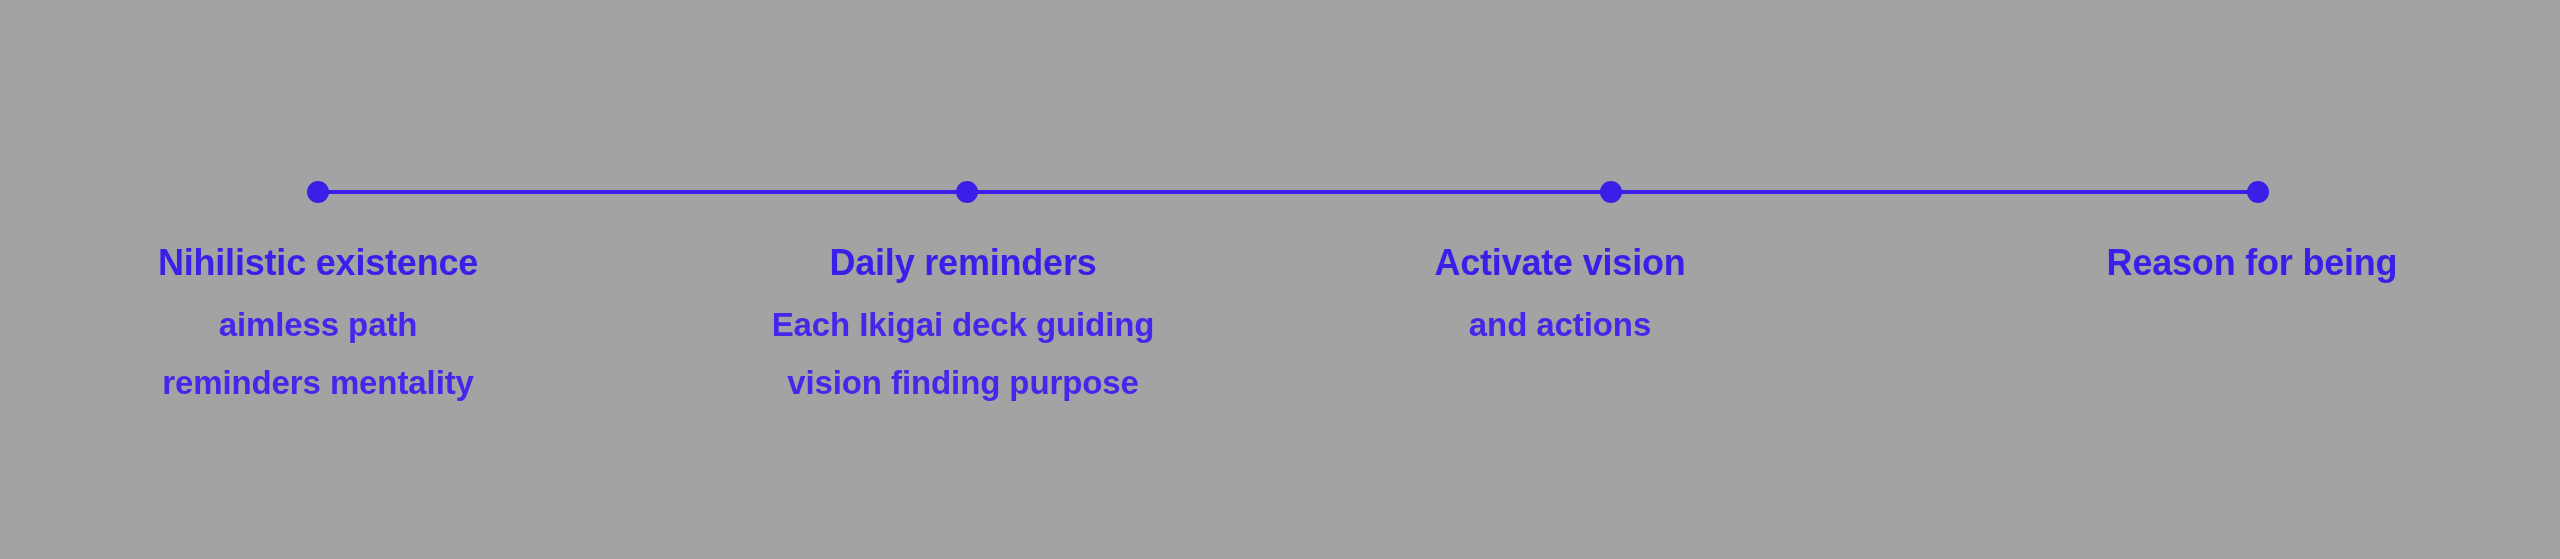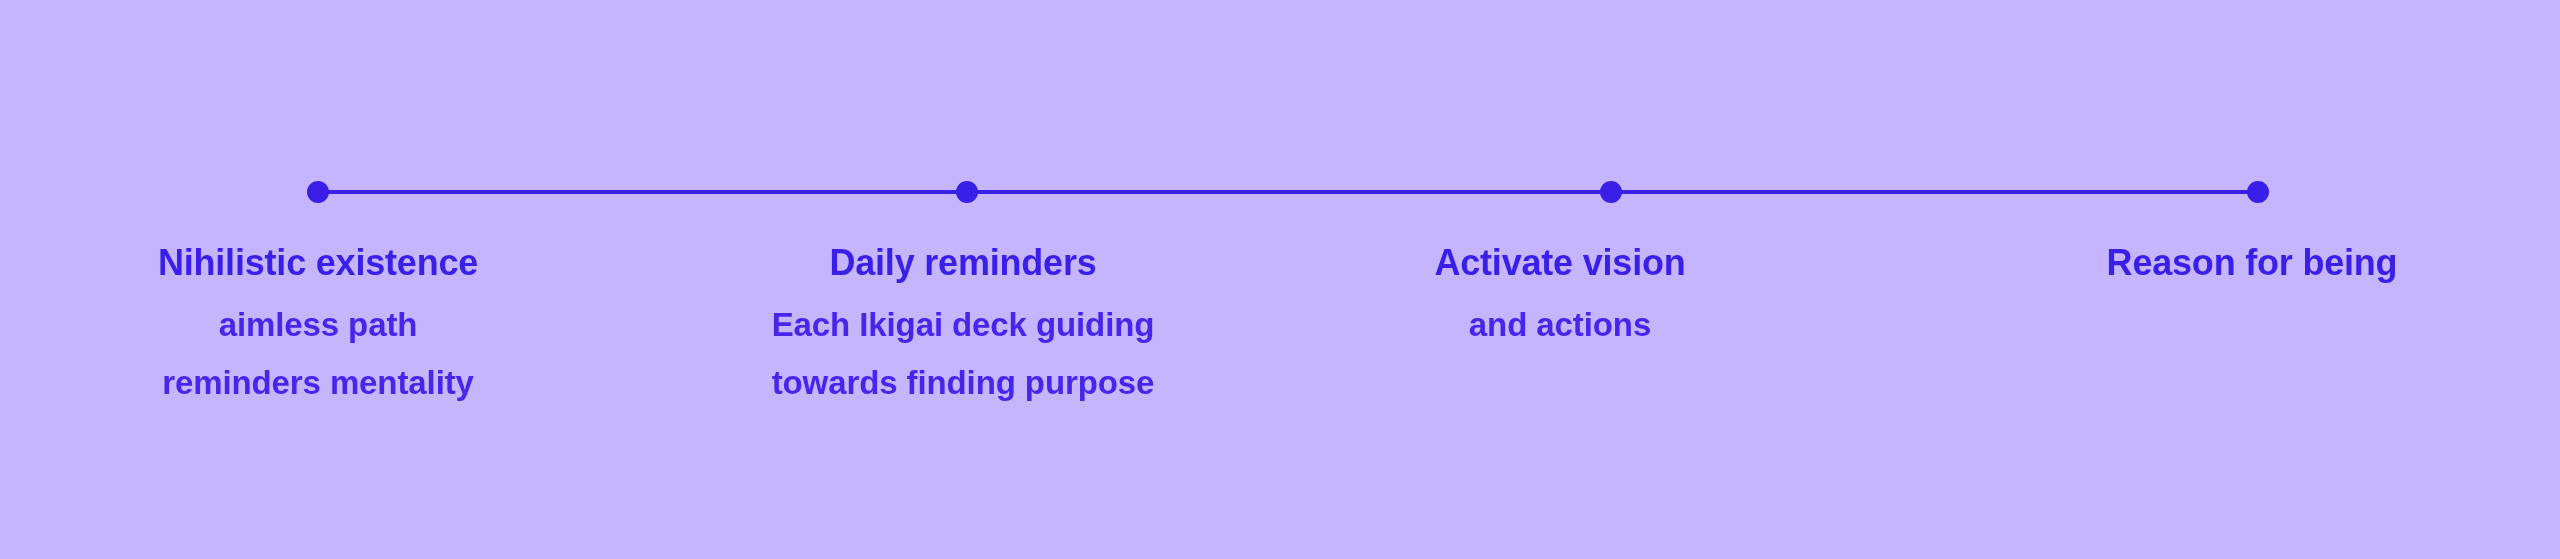--- a/index.html
+++ b/index.html
@@ -13,21 +13,21 @@
     height: 559px;
     overflow: hidden;
     font-family: "Liberation Sans", sans-serif;
     -webkit-font-smoothing: antialiased;
   }
 
   .timeline-figure {
     position: relative;
     width: 2560px;
     height: 559px;
-    background: #c4b5fd;
+    background: #a3a3a3;
   }
 
   
   .axis-layer {
     position: absolute;
     left: 0;
     top: 0;
     width: 2560px;
     height: 559px;
   }
@@ -113,21 +113,21 @@
       <div class="milestone-desc">
         <div class="milestone-desc-line">aimless path</div>
         <div class="milestone-desc-line">reminders mentality</div>
       </div>
     </div>
 
     <div class="milestone" style="left: 963px;">
       <div class="milestone-title">Daily reminders</div>
       <div class="milestone-desc">
         <div class="milestone-desc-line">Each Ikigai deck guiding</div>
-        <div class="milestone-desc-line">towards finding purpose</div>
+        <div class="milestone-desc-line">vision finding purpose</div>
       </div>
     </div>
 
     <div class="milestone" style="left: 1560px;">
       <div class="milestone-title">Activate vision</div>
       <div class="milestone-desc">
         <div class="milestone-desc-line">and actions</div>
       </div>
     </div>
 

